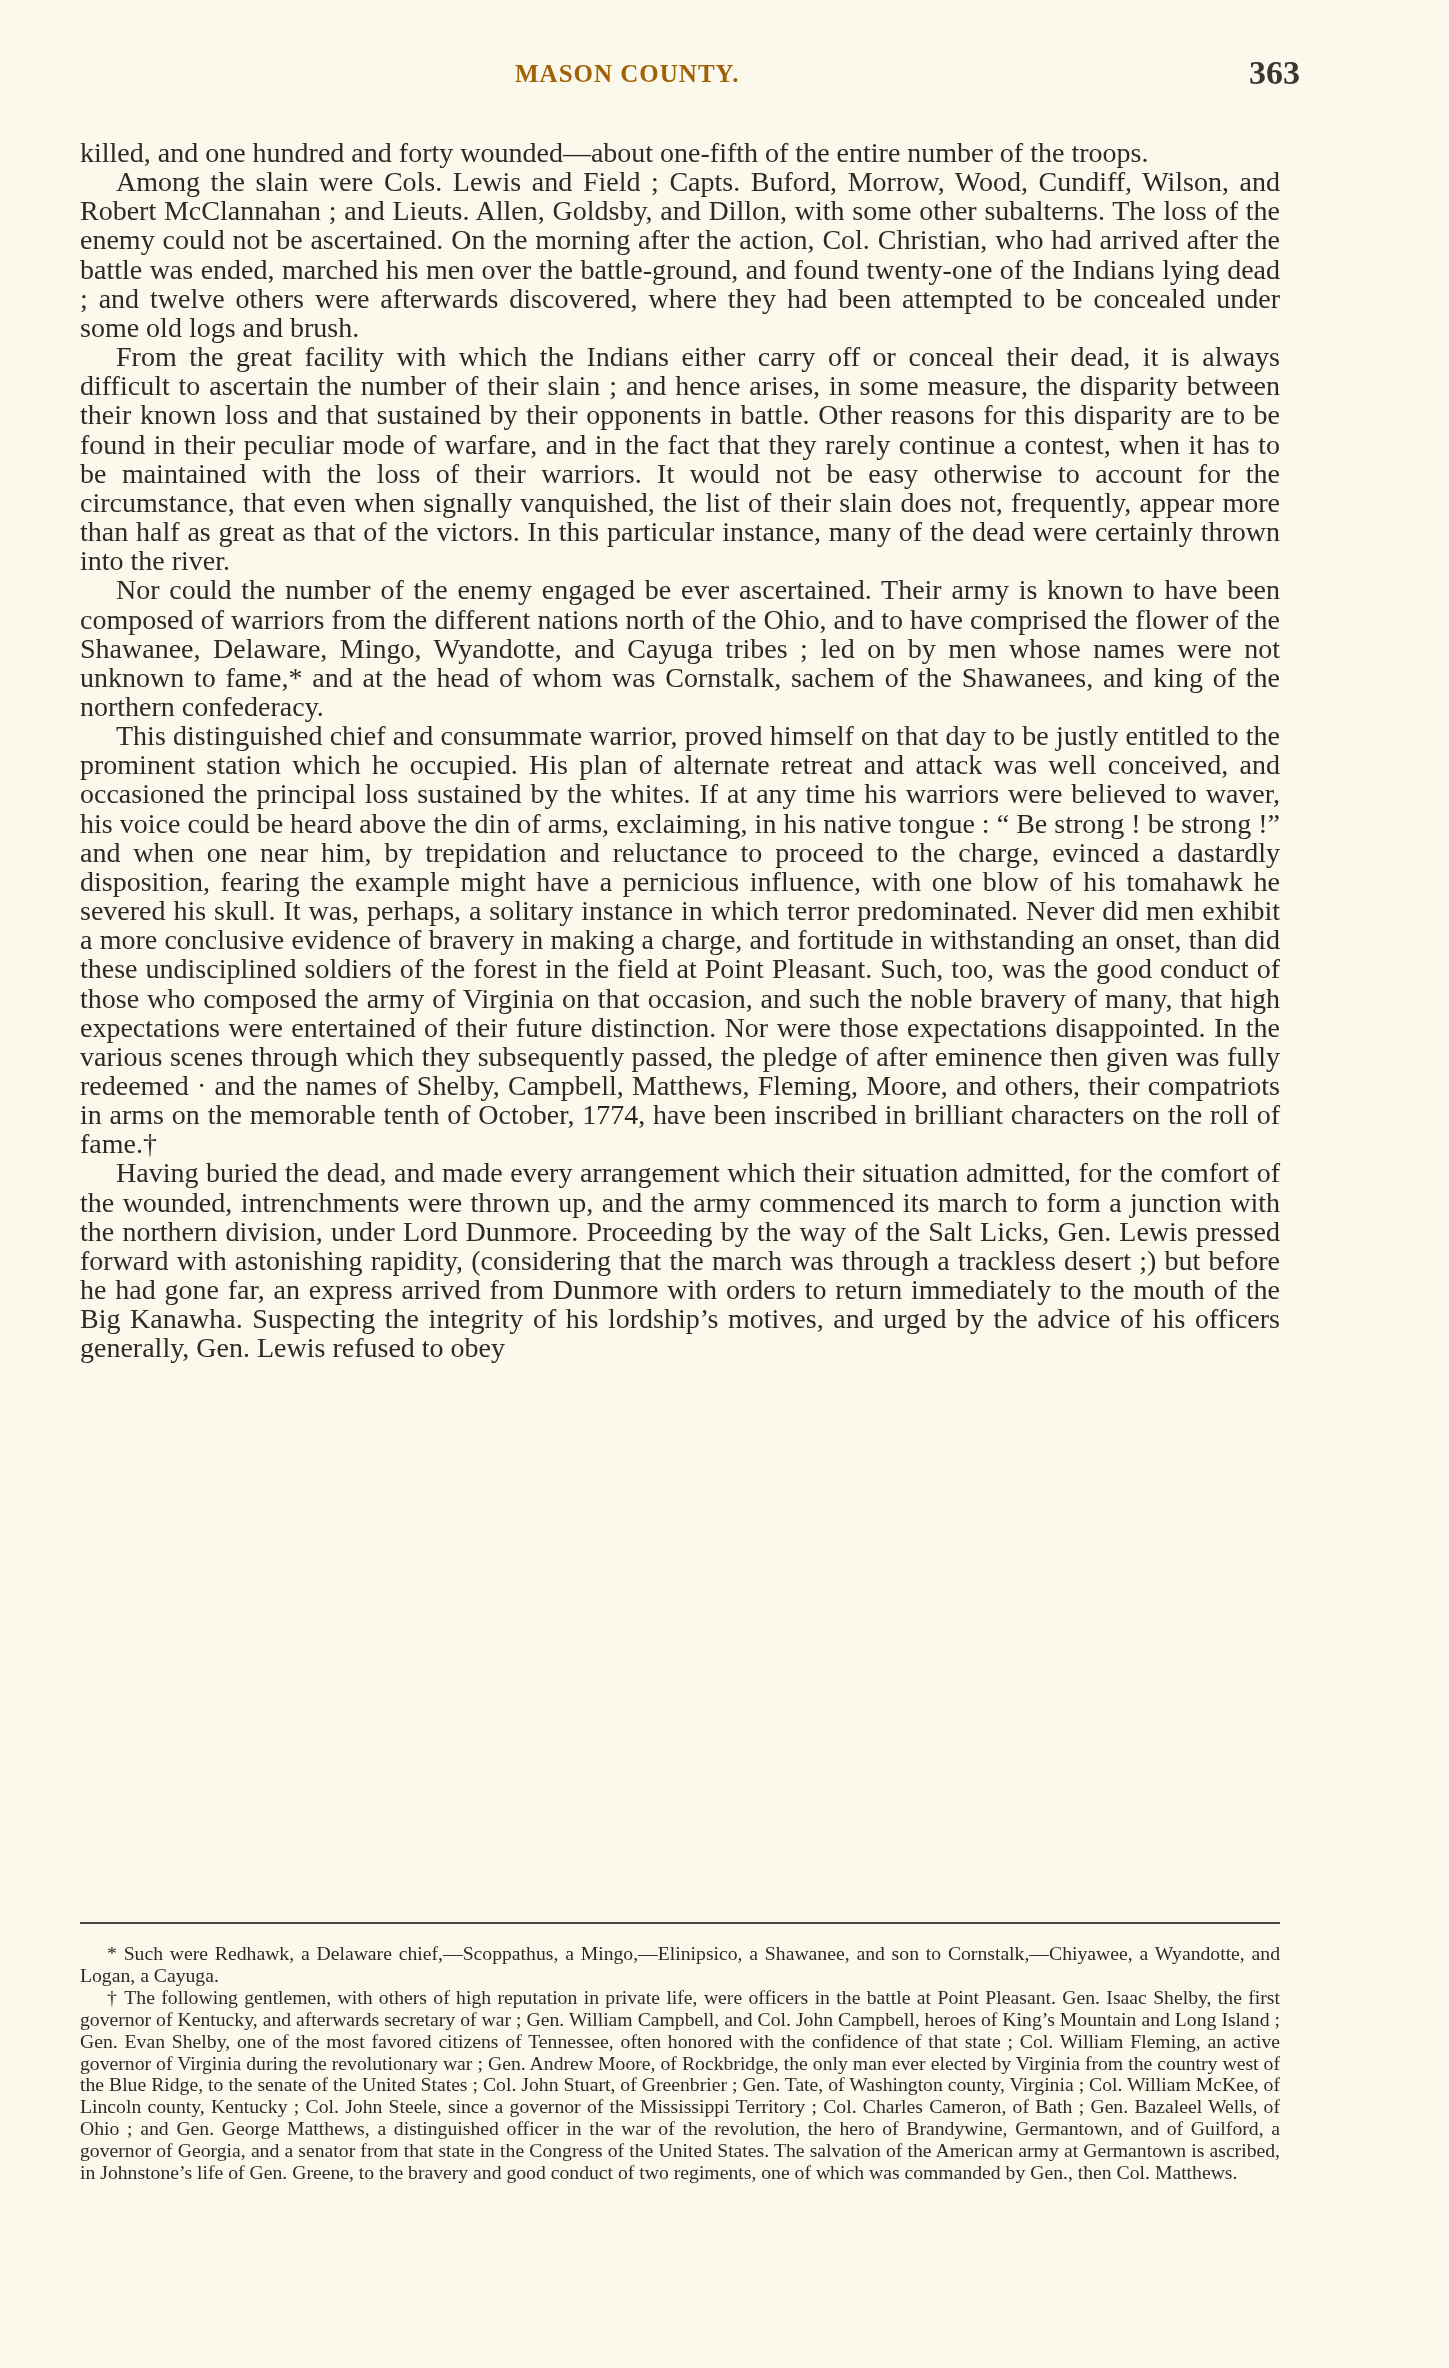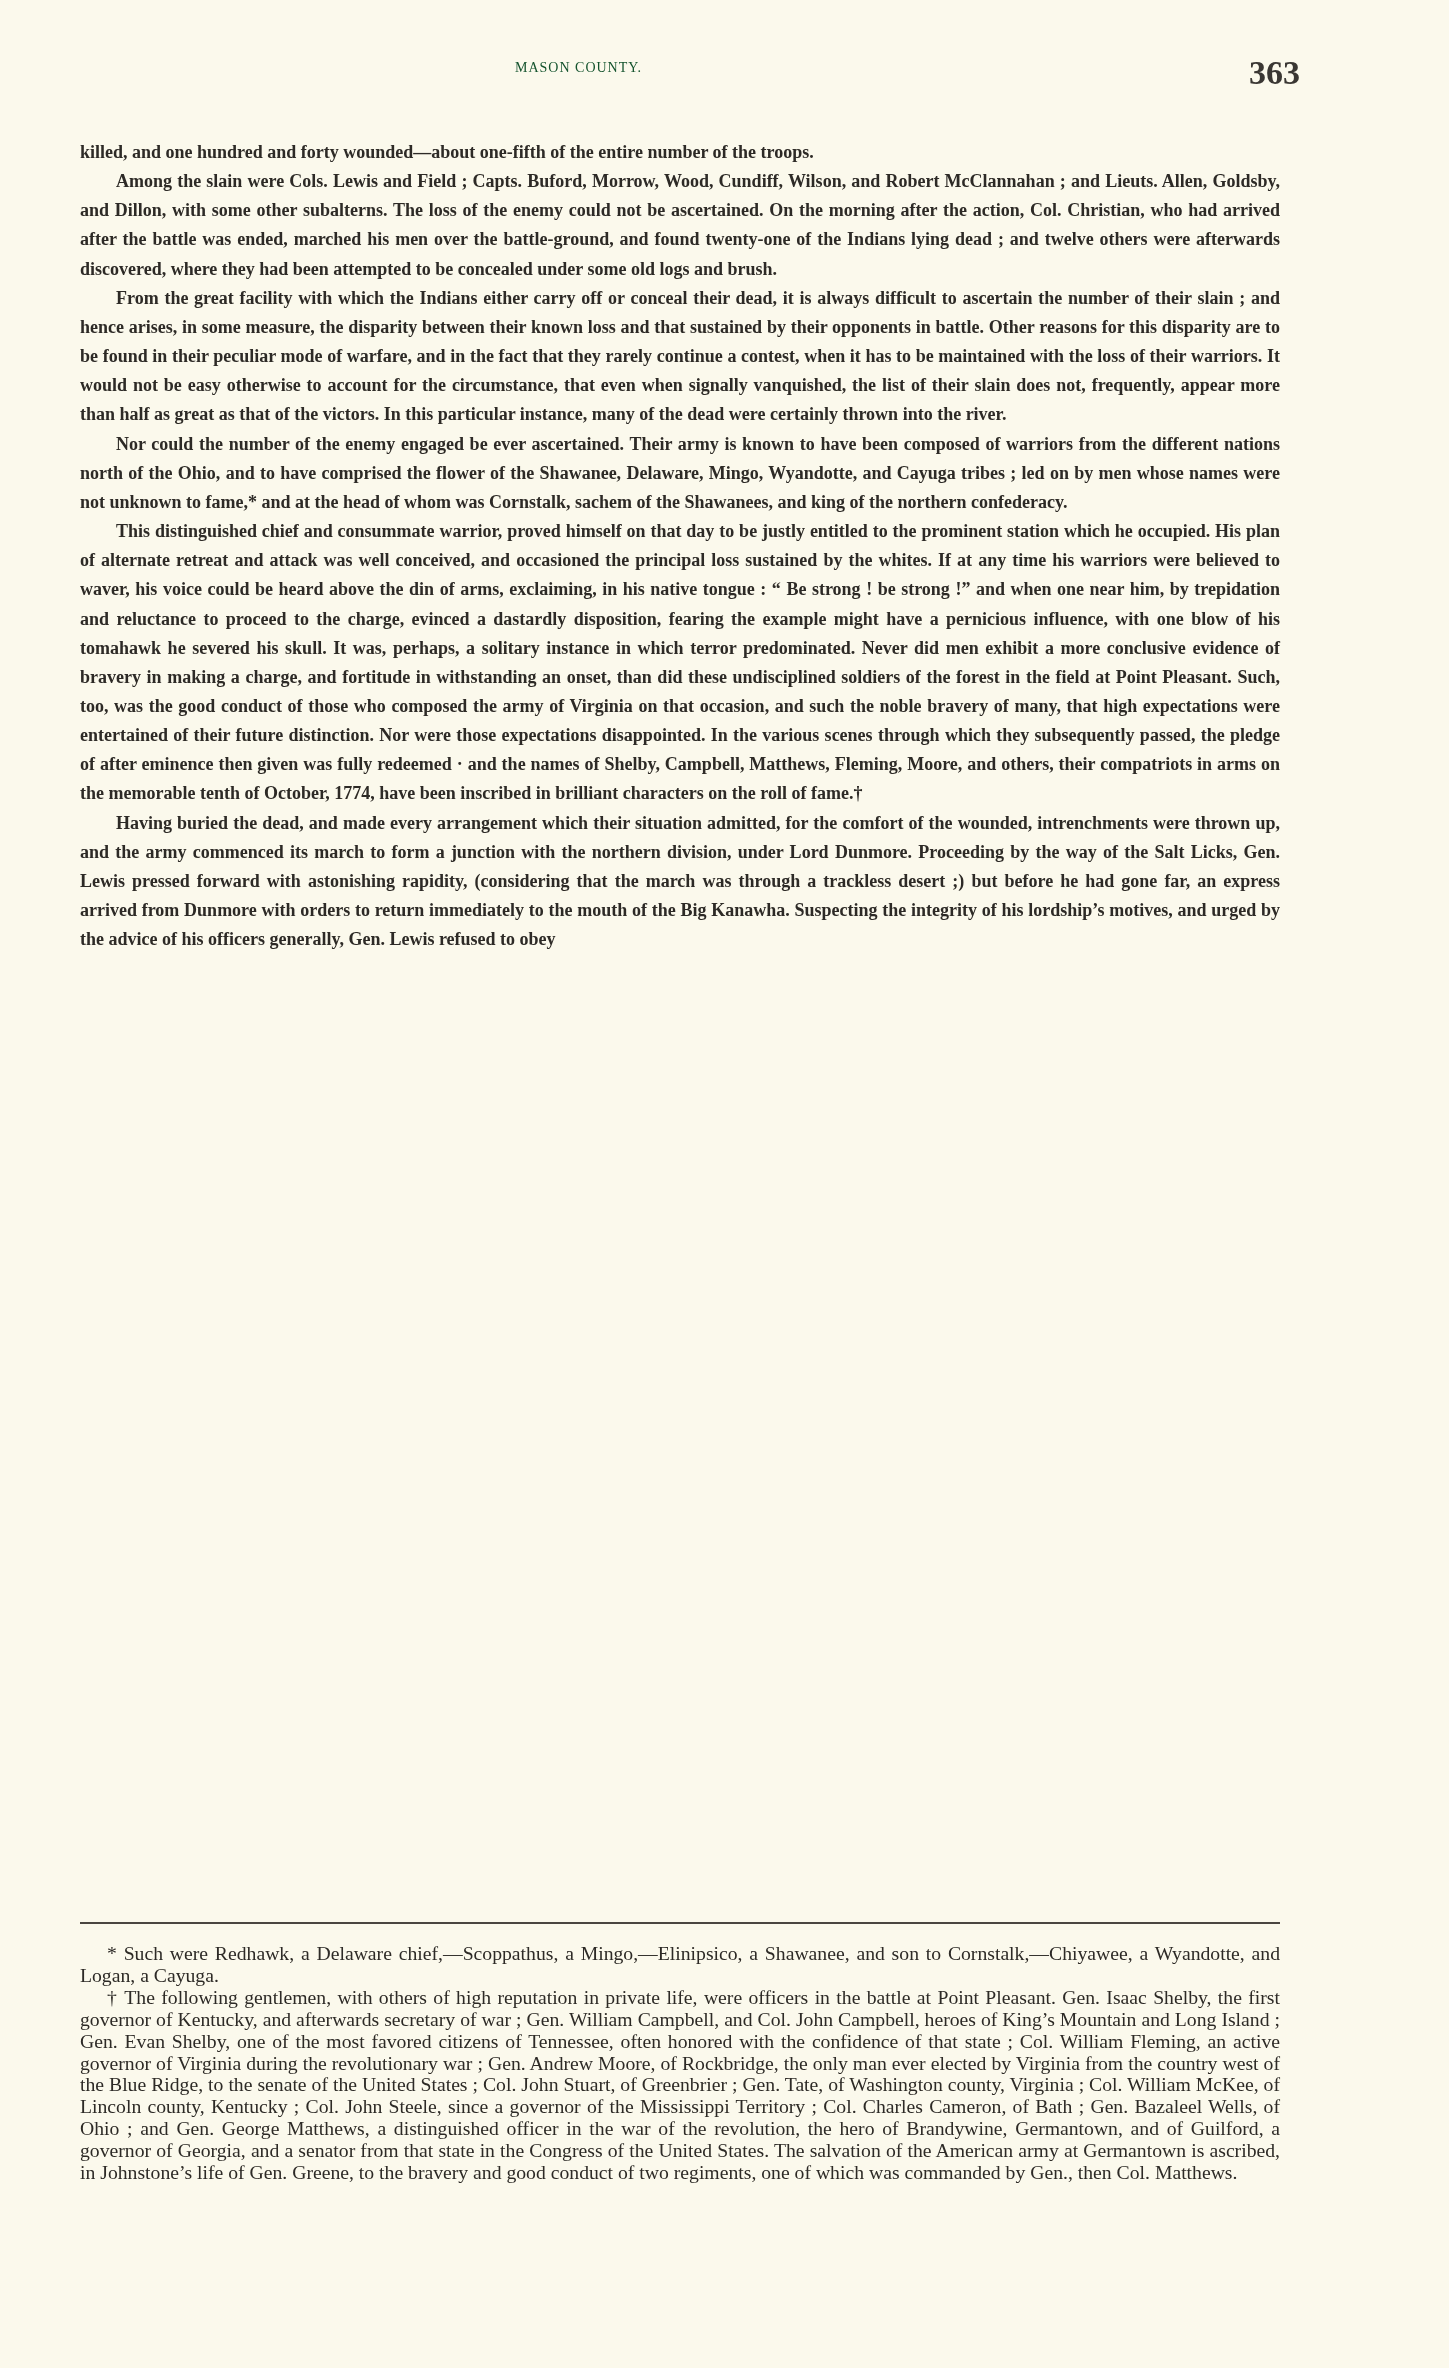--- a/index.html
+++ b/index.html
@@ -22,43 +22,42 @@
     position: absolute;
     top: 60px;
     left: 0;
     width: 1200px;
     height: 40px;
   }
   .running-title {
     position: absolute;
     left: 435px;
     top: 0;
-    font-size: 14px;
-    font-weight: normal;
+    font-size: 25px;
+    font-weight: bold;
     letter-spacing: 1px;
-    color: #14532d;
+    color: #a16207;
   }
   .page-number {
     position: absolute;
     right: -20px;
     top: -6px;
     font-size: 34px;
     font-weight: bold;
     color: #3a3733;
     margin-left: 25px;
   }
   .body-text {
     position: absolute;
     top: 138px;
     left: 0;
     width: 1200px;
-    font-size: 18px;
+    font-size: 28px;
     line-height: 29.15px;
     text-align: justify;
-    font-weight: bold;
   }
   .body-text p {
     margin: 0;
     text-indent: 0;
   }
   .body-text p.indent { text-indent: 36px; }
   .rule {
     position: absolute;
     top: 1922px;
     left: 0;

